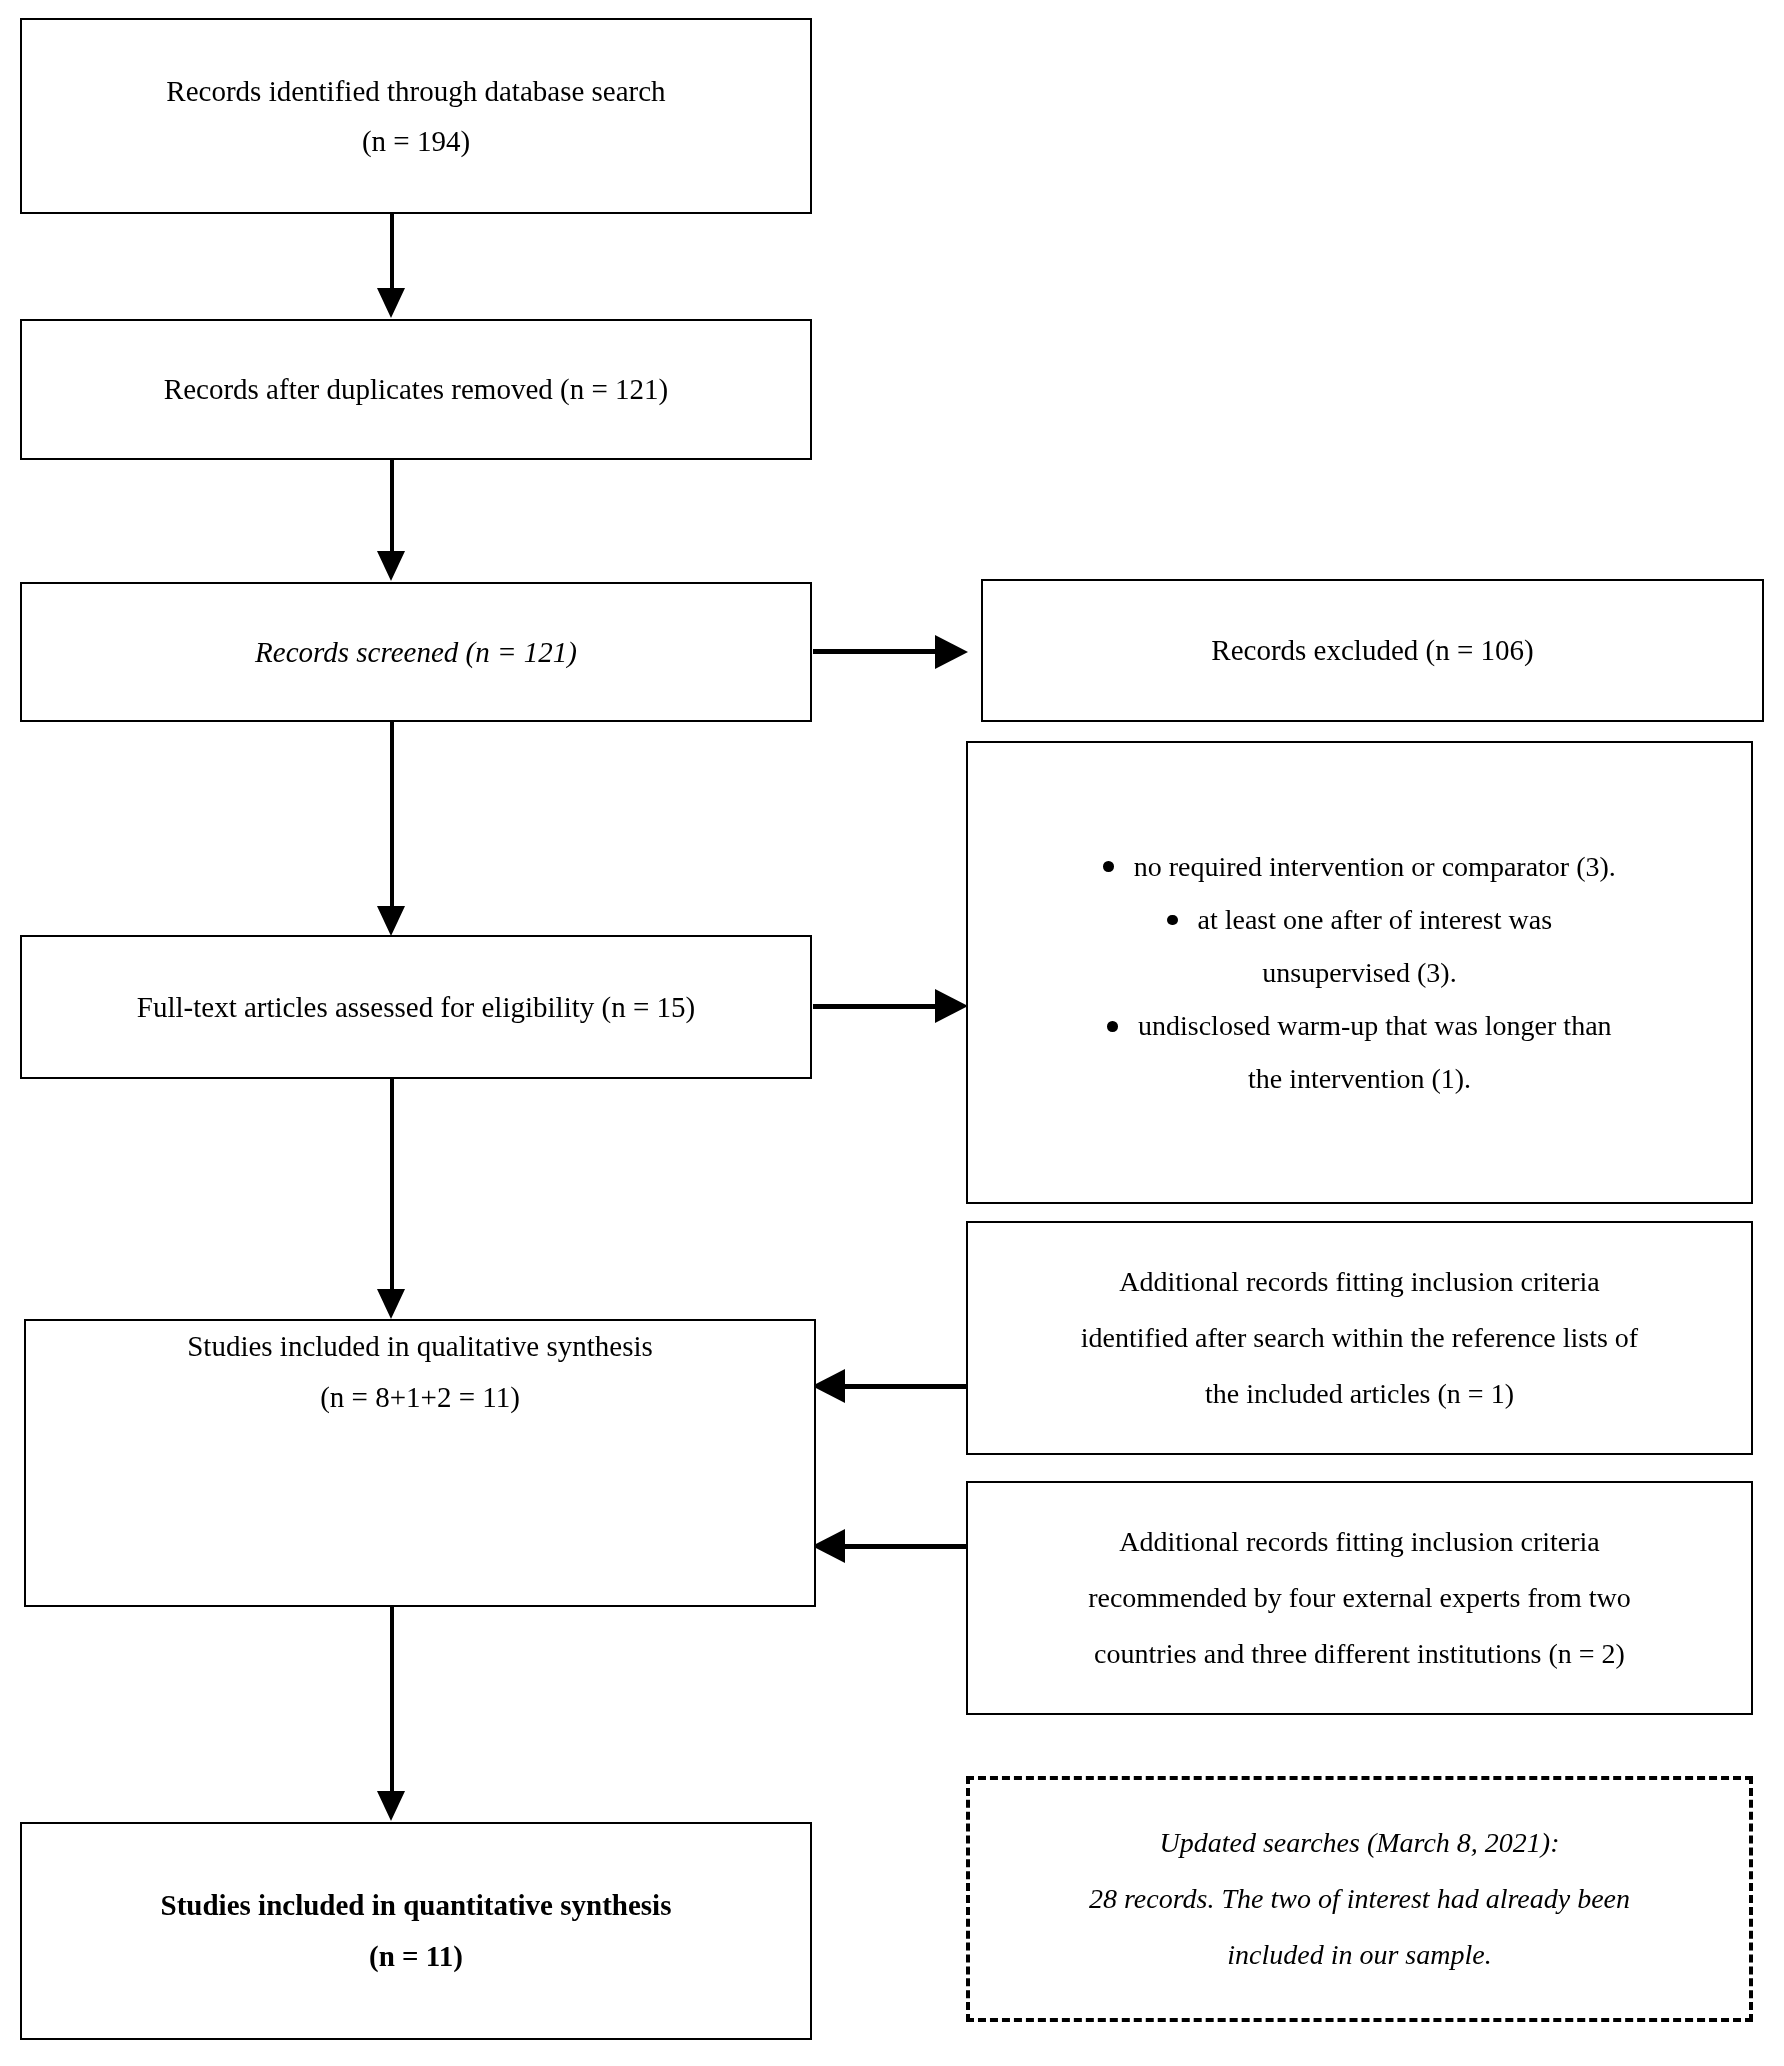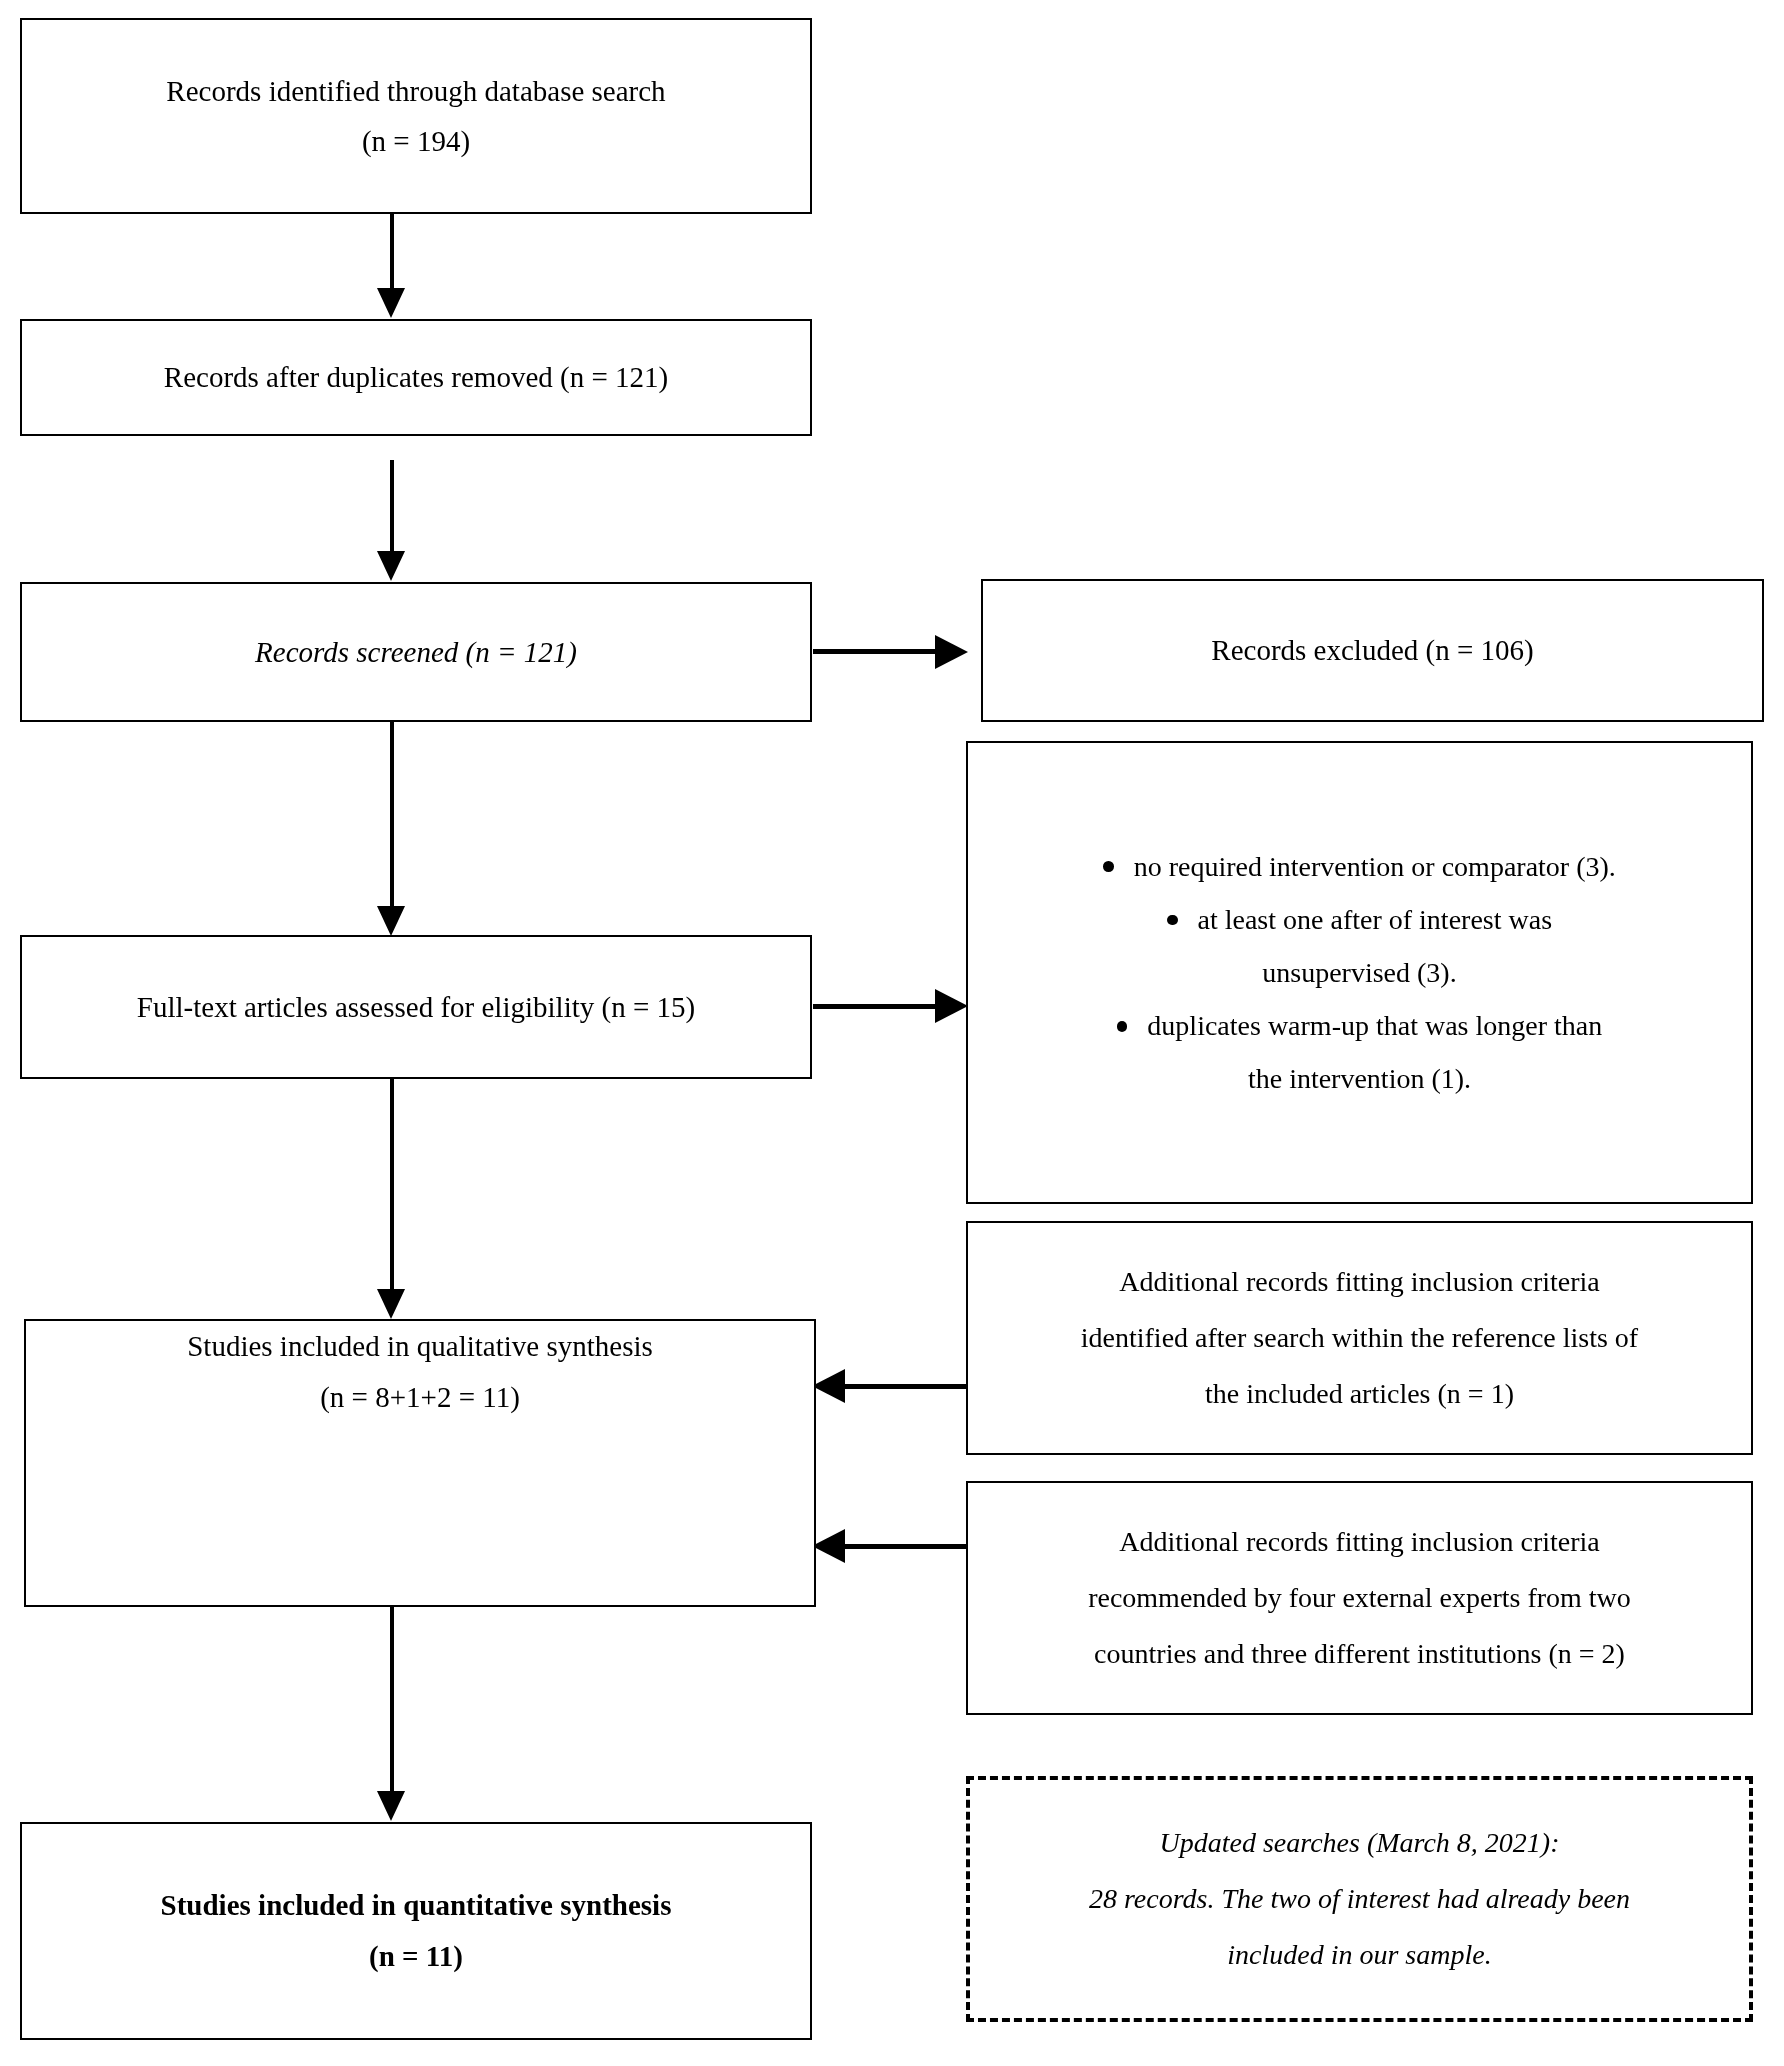--- a/index.html
+++ b/index.html
@@ -34,21 +34,21 @@
 <div id="canvas">
 
   <div class="box" style="left:20px;top:18.4px;width:792px;height:196px;">
     <span class="ln">Records identified through database search</span>
     <span class="ln">(n = 194)</span>
   </div>
 
   <div class="vline" style="left:390px;top:214px;height:77px;"></div>
   <div class="arrow-down" style="left:377px;top:288px;"></div>
 
-  <div class="box" style="left:20px;top:319px;width:792px;height:117px;">
+  <div class="box" style="left:20px;top:319px;width:792px;height:141px;">
     <span class="ln">Records after duplicates removed (n = 121)</span>
   </div>
 
   <div class="vline" style="left:390px;top:460px;height:95px;"></div>
   <div class="arrow-down" style="left:377px;top:551px;"></div>
 
   <div class="box" style="left:20px;top:582px;width:792px;height:140px;font-style:italic;">
     <span class="ln">Records screened (n = 121)</span>
   </div>
 
@@ -70,21 +70,21 @@
         </span>
       </li>
       <li>
         <span class="bul-row">
           <span class="bdot"></span><span>at least one after of interest was</span>
         </span>
         <span class="ln">unsupervised (3).</span>
       </li>
       <li>
         <span class="bul-row">
-          <span class="bdot"></span><span>duplicates warm-up that was longer than</span>
+          <span class="bdot"></span><span>undisclosed warm-up that was longer than</span>
         </span>
         <span class="ln">the intervention (1).</span>
       </li>
     </ul>
   </div>
 
   <div class="box" style="left:20px;top:935px;width:792px;height:144px;">
     <span class="ln">Full-text articles assessed for eligibility (n = 15)</span>
   </div>
 

